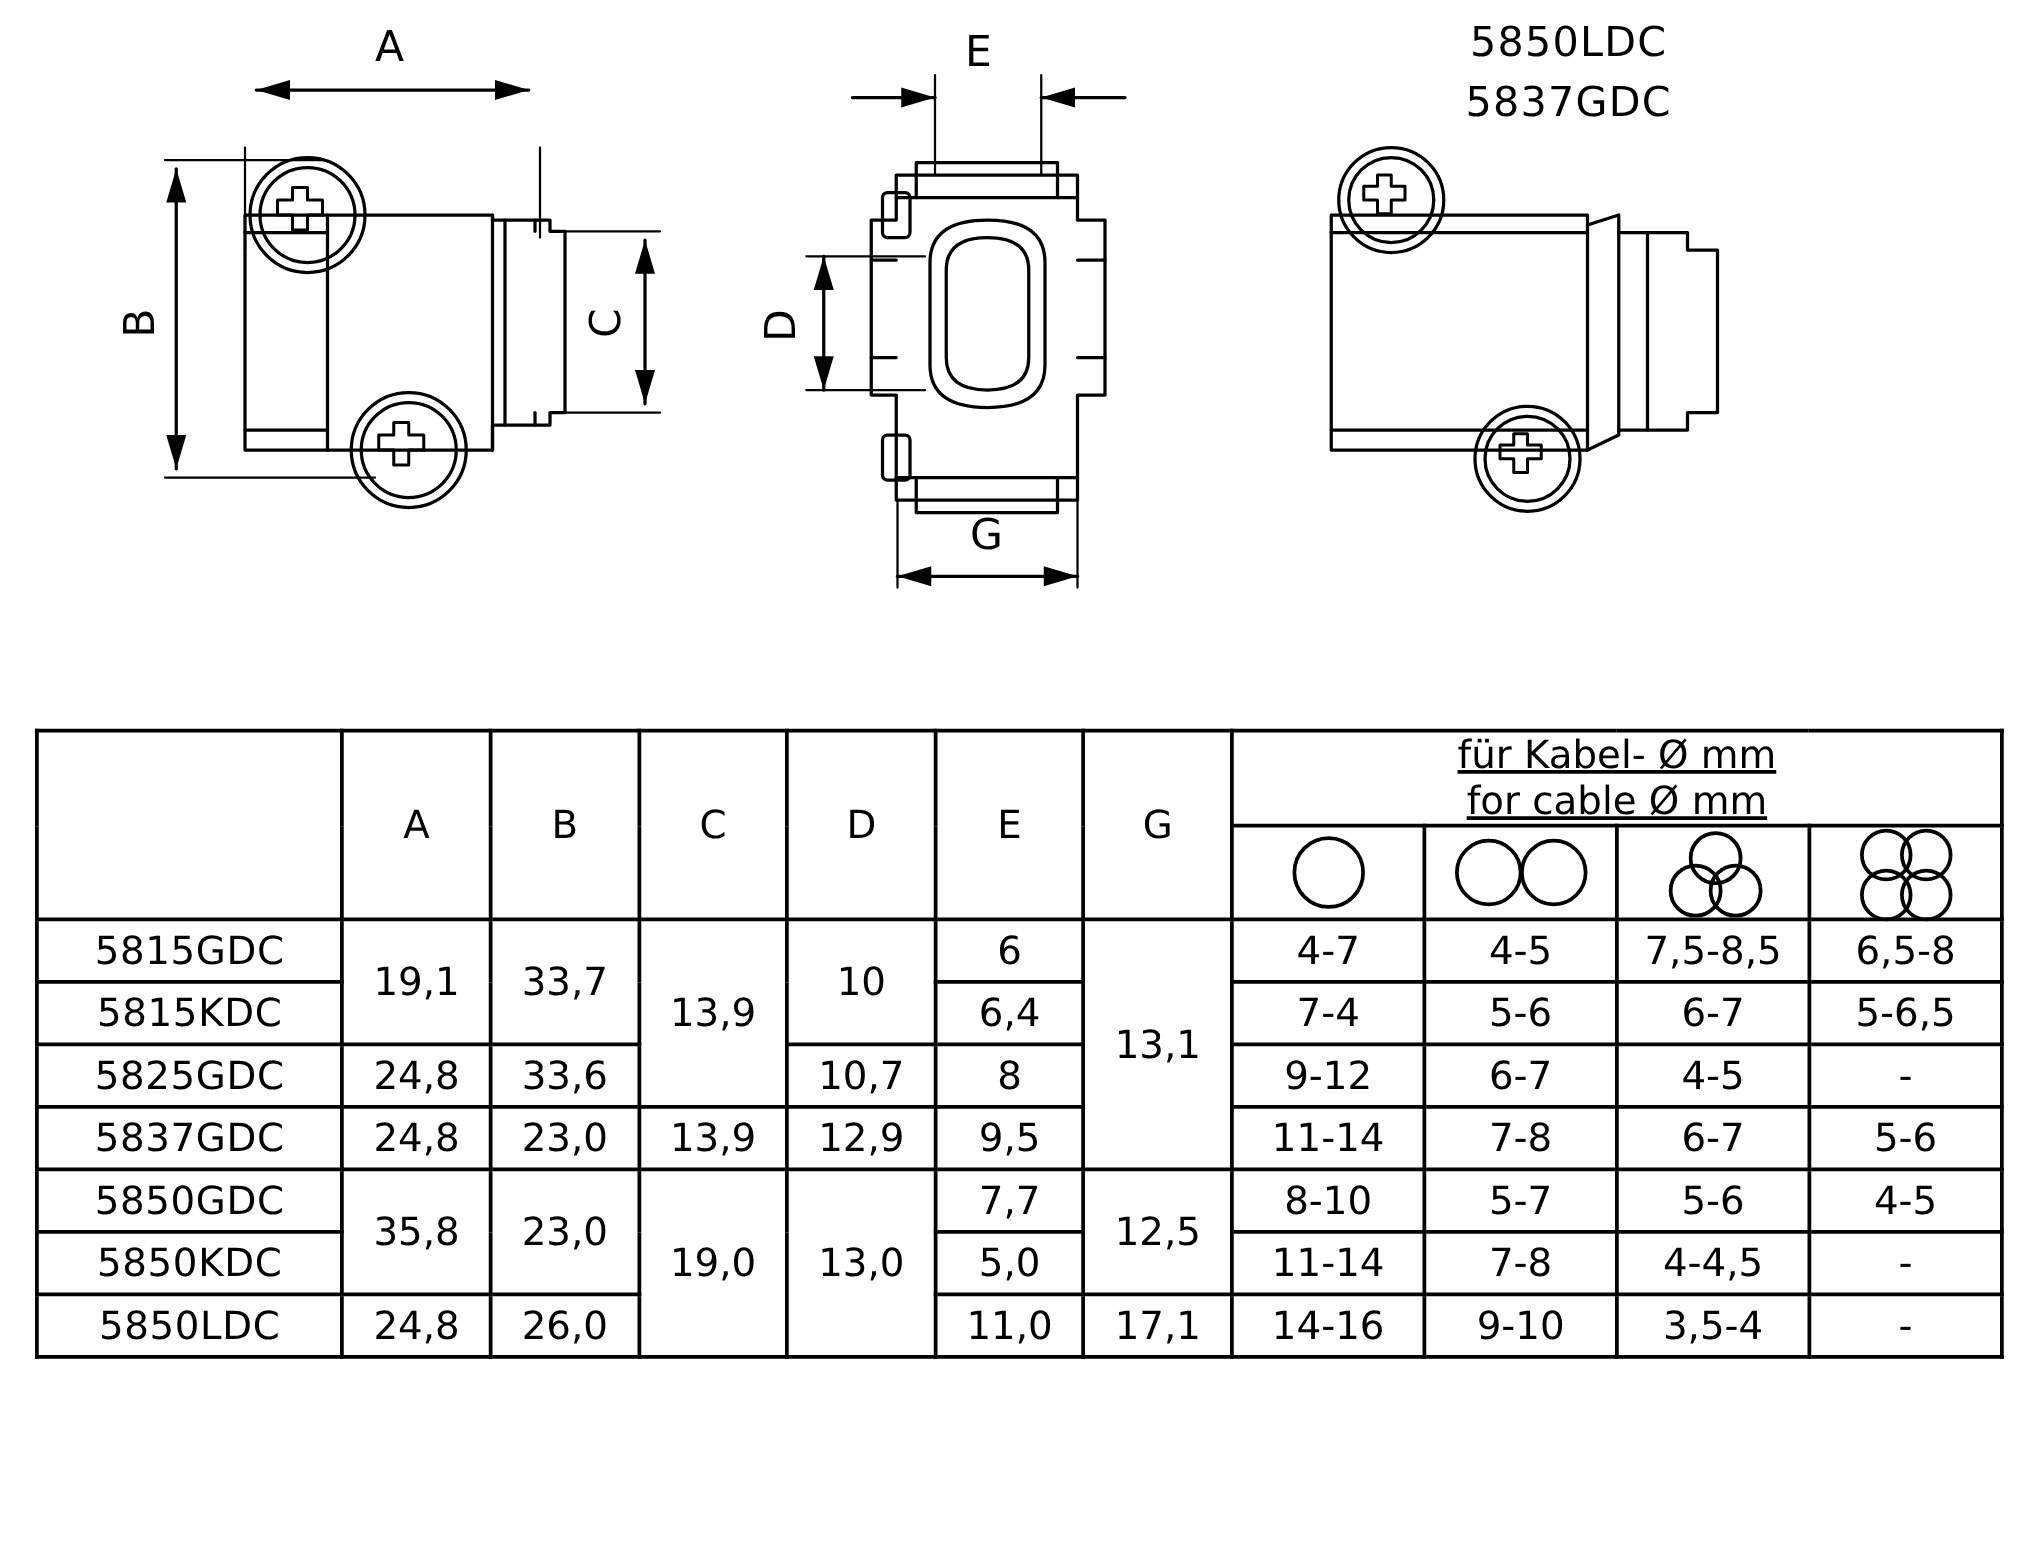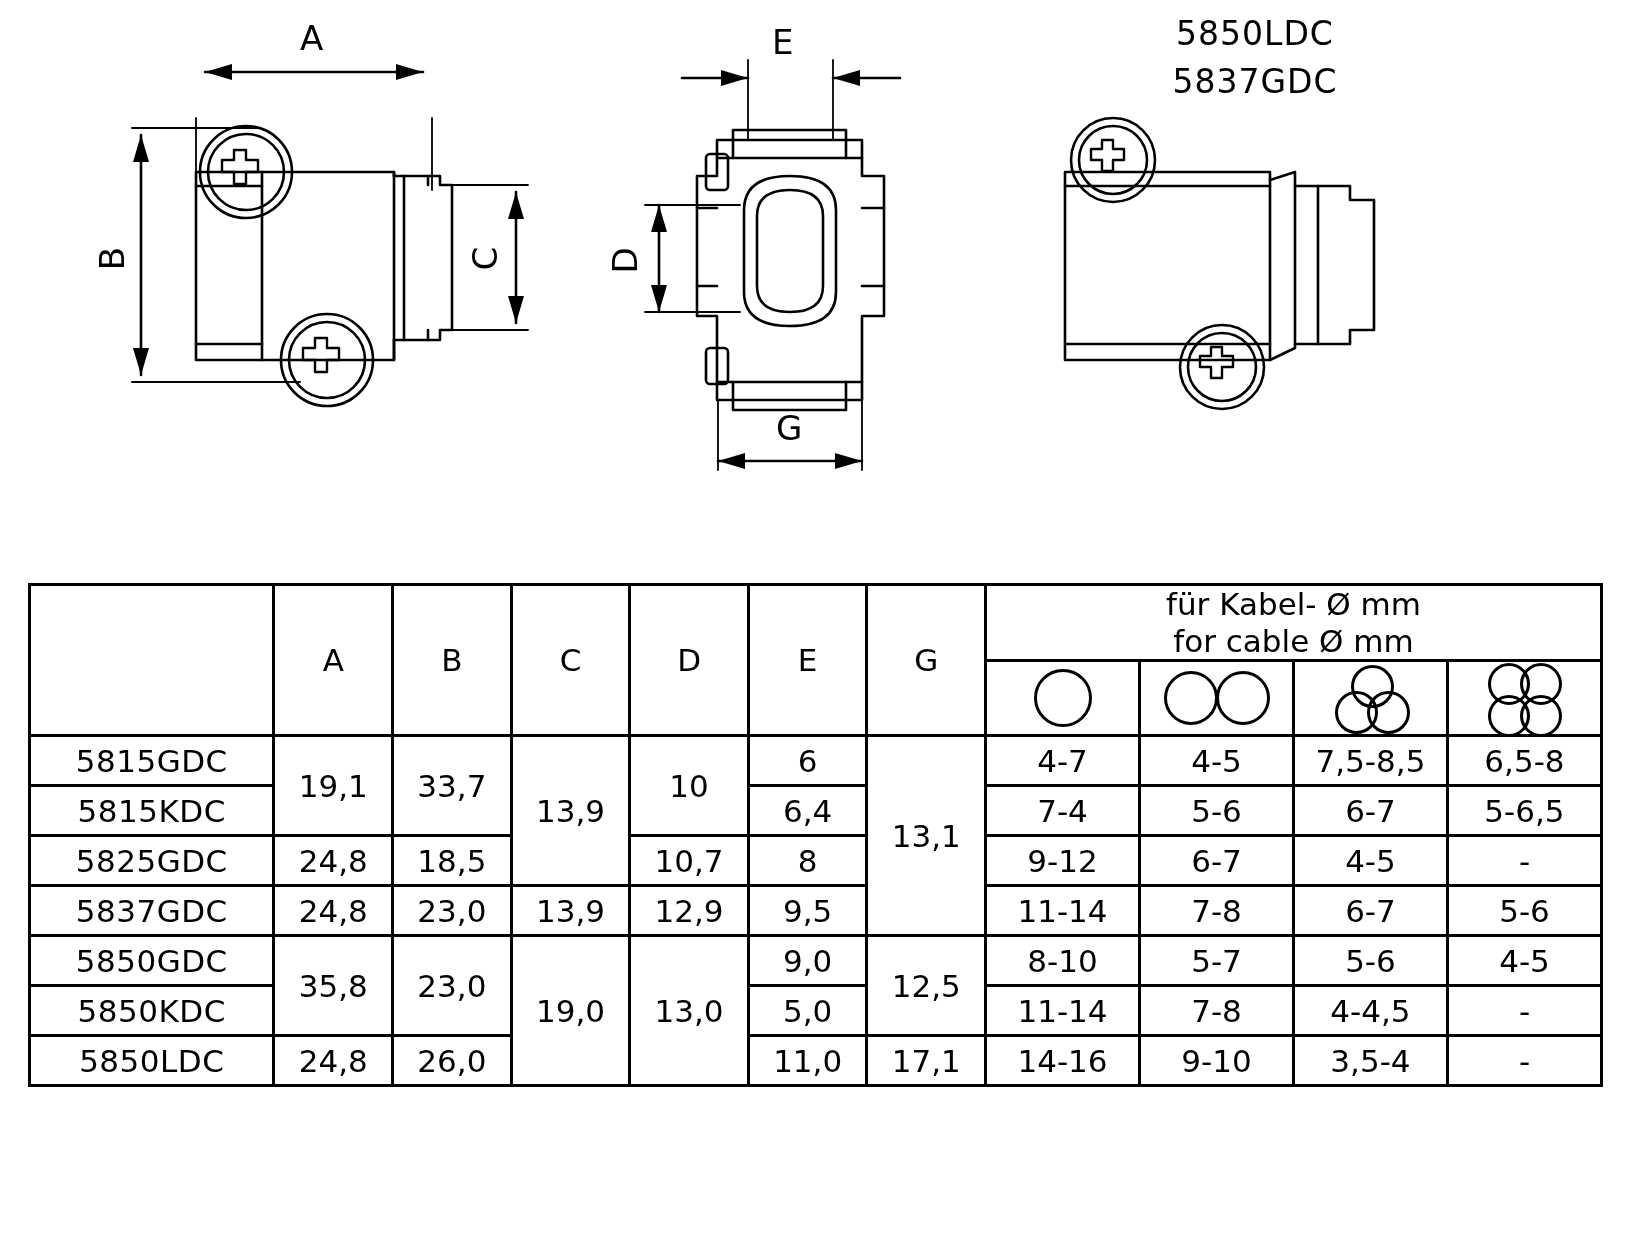--- a/index.html
+++ b/index.html
@@ -33,21 +33,21 @@
     font-weight:normal;
     font-size:31px;
     padding:0;
     height:47px;
   }
   .name-col{width:235px;}
   .dim-col{width:114px;}
   .cab-col{width:148px;}
   td.name{font-size:32px;letter-spacing:0.5px;}
   td.hdr-letter{font-size:34px;}
-  .cable-title{font-size:33px;line-height:1.18;padding:6px 0;}
+  .cable-title{font-size:33px;line-height:1.18;padding:6px 0;text-decoration:underline;}
   .circles{display:flex;align-items:center;justify-content:center;height:100%;}
   .c1{width:52px;height:52px;border:3px solid #000;border-radius:50%;}
   .two{display:flex;gap:0;}
   .two .c{width:48px;height:48px;border:3px solid #000;border-radius:50%;margin:0 -1px;}
   .three{position:relative;width:70px;height:66px;}
   .three .c{position:absolute;width:37px;height:37px;border:3px solid #000;border-radius:50%;}
   .three .t{left:16px;top:0;}
   .three .bl{left:0;top:26px;}
   .three .br{left:32px;top:26px;}
   .four{position:relative;width:72px;height:70px;}
@@ -247,21 +247,21 @@
           <td>6,4</td>
           <td>7-4</td>
           <td>5-6</td>
           <td>6-7</td>
           <td>5-6,5</td>
         </tr>
 
         <tr>
           <td class="name">5825GDC</td>
           <td>24,8</td>
-          <td>18,5</td>
+          <td>33,6</td>
           <td>10,7</td>
           <td>8</td>
           <td>9-12</td>
           <td>6-7</td>
           <td>4-5</td>
           <td>-</td>
         </tr>
 
         <tr>
           <td class="name">5837GDC</td>
@@ -275,21 +275,21 @@
           <td>6-7</td>
           <td>5-6</td>
         </tr>
 
         <tr>
           <td class="name">5850GDC</td>
           <td rowspan="2">35,8</td>
           <td rowspan="2">23,0</td>
           <td rowspan="3">19,0</td>
           <td rowspan="3">13,0</td>
-          <td>9,0</td>
+          <td>7,7</td>
           <td rowspan="2">12,5</td>
           <td>8-10</td>
           <td>5-7</td>
           <td>5-6</td>
           <td>4-5</td>
         </tr>
 
         <tr>
           <td class="name">5850KDC</td>
           <td>5,0</td>

